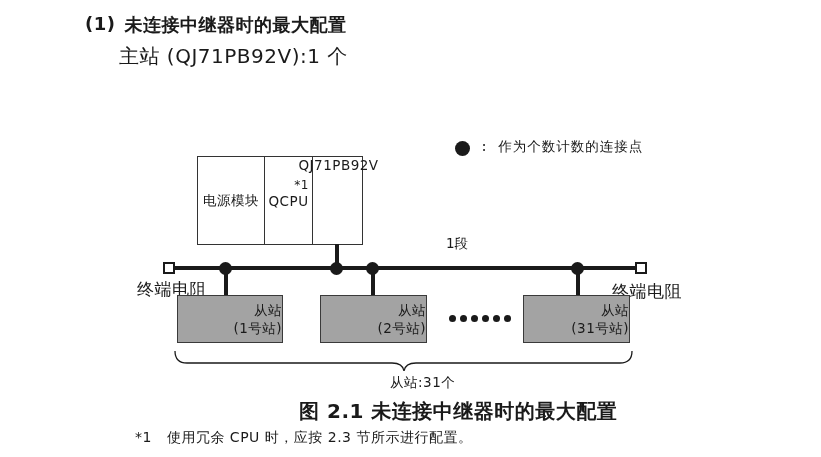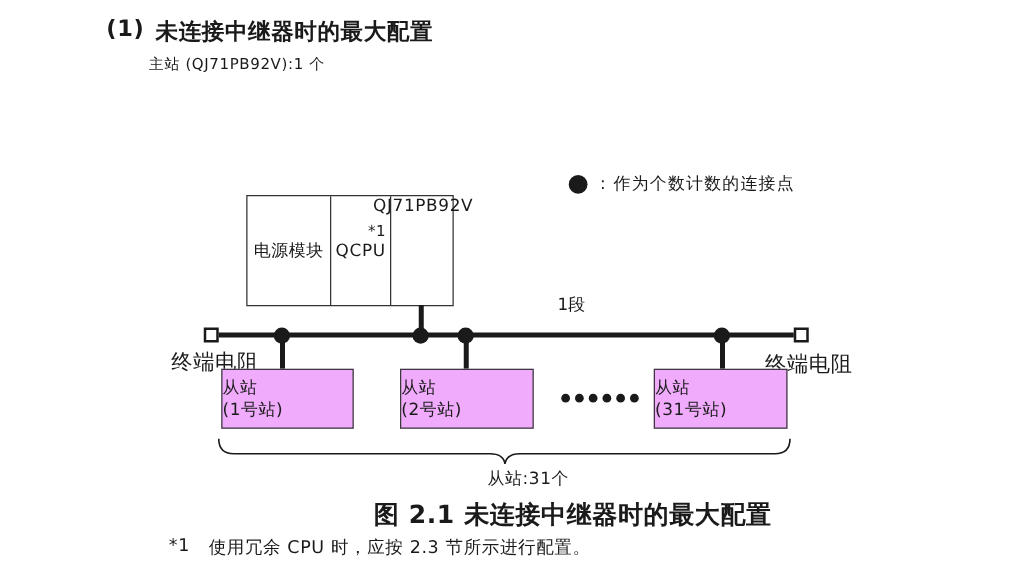--- a/index.html
+++ b/index.html
@@ -4,26 +4,26 @@
 <style>
   html,body{margin:0;padding:0;background:#fff;}
   .page{
     position:relative;width:821px;height:457px;background:#ffffff;
     font-family:"DejaVu Sans","Liberation Sans",sans-serif;
     color:#1a1a1a;overflow:hidden;
   }
   
   .heading{position:absolute;left:85px;top:13px;display:flex;gap:9px;
     font-size:18px;font-weight:bold;letter-spacing:0.5px;}
-  .spec{position:absolute;left:119px;font-size:12px;letter-spacing:0.5px;}
+  .spec{position:absolute;left:119px;font-size:20px;letter-spacing:0.5px;}
   .spec.line1{top:43px;}
   .spec.line2{top:67px;}
 
   
-  .legend{position:absolute;left:455px;top:138px;display:flex;align-items:center;gap:10px;}
+  .legend{position:absolute;left:455px;top:138px;display:flex;align-items:flex-end;gap:10px;font-family:Liberation Mono, monospace;}
   .legend-dot{width:15px;height:15px;border-radius:50%;background:#1a1a1a;flex:0 0 auto;}
   .legend-text{font-size:13.5px;letter-spacing:1px;}
 
   
   .master-label{position:absolute;left:197px;top:133px;font-size:13.5px;letter-spacing:0.5px;}
   .master-box{position:absolute;left:197px;top:156px;width:166px;height:89px;
     border:1px solid #333;box-sizing:border-box;display:flex;background:#fff;}
   .cell{box-sizing:border-box;display:flex;align-items:center;justify-content:center;
     font-size:13.5px;letter-spacing:0.5px;}
   .cell-power{width:67px;border-right:1px solid #333;}
@@ -36,22 +36,22 @@
   .bus-line{position:absolute;left:171px;top:266px;width:470px;height:4px;background:#1a1a1a;}
   .vline{position:absolute;width:4px;background:#1a1a1a;}
   .node-dot{position:absolute;width:13px;height:13px;border-radius:50%;background:#1a1a1a;}
   .terminator{position:absolute;width:12px;height:12px;box-sizing:border-box;
     border:2px solid #1a1a1a;background:#fff;top:262px;}
   .term-label{position:absolute;font-size:17px;letter-spacing:0.5px;}
   .segment-label{position:absolute;left:446px;top:235px;font-size:13.5px;}
 
   
   .slave-box{position:absolute;top:295px;height:48px;border:1px solid #3a3a3a;
-    box-sizing:border-box;background:#f0abfc;display:flex;flex-direction:column;
-    align-items:flex-start;justify-content:center;font-size:13.5px;line-height:1.35;
+    box-sizing:border-box;background:#a3a3a3;display:flex;flex-direction:column;
+    align-items:flex-end;justify-content:center;font-size:13.5px;line-height:1.35;
     letter-spacing:0.5px;}
   .ellipsis{position:absolute;left:449px;top:315px;display:flex;gap:4px;align-items:center;}
   .ellipsis span{width:7px;height:7px;border-radius:50%;background:#1a1a1a;display:block;}
 
   
   .brace-svg{position:absolute;left:170px;top:348px;}
   .brace-label{position:absolute;left:390px;top:374px;font-size:13.5px;letter-spacing:0.5px;text-align:right;}
   .caption{position:absolute;left:299px;top:398px;font-size:20px;font-weight:bold;letter-spacing:0.5px;}
   .footnote{position:absolute;left:135px;top:429px;display:flex;gap:15px;font-size:14px;letter-spacing:0.5px;}
 </style>

